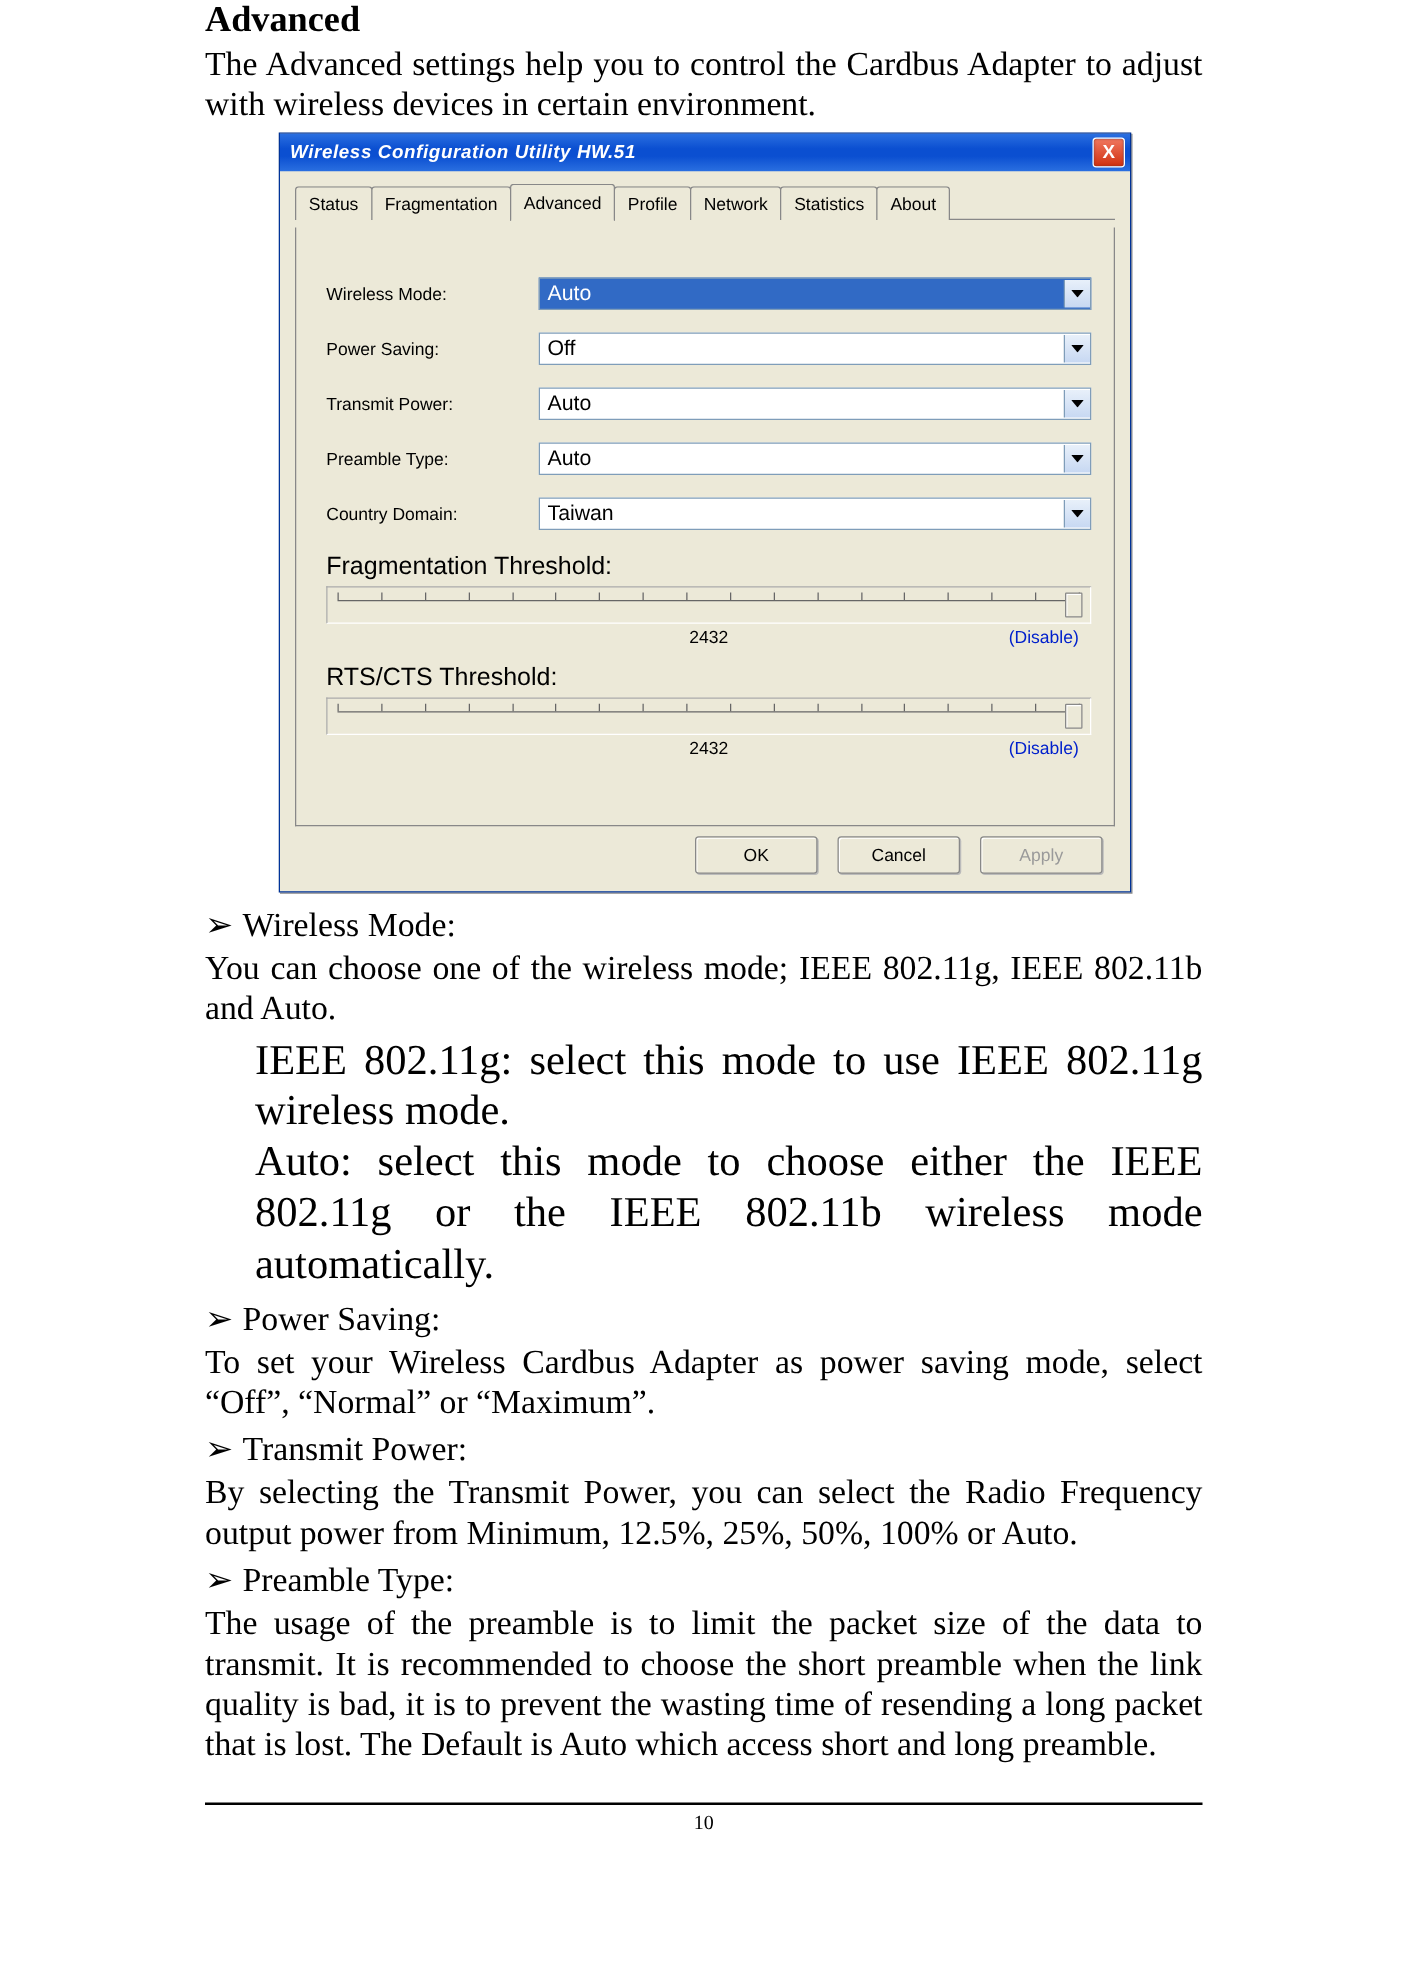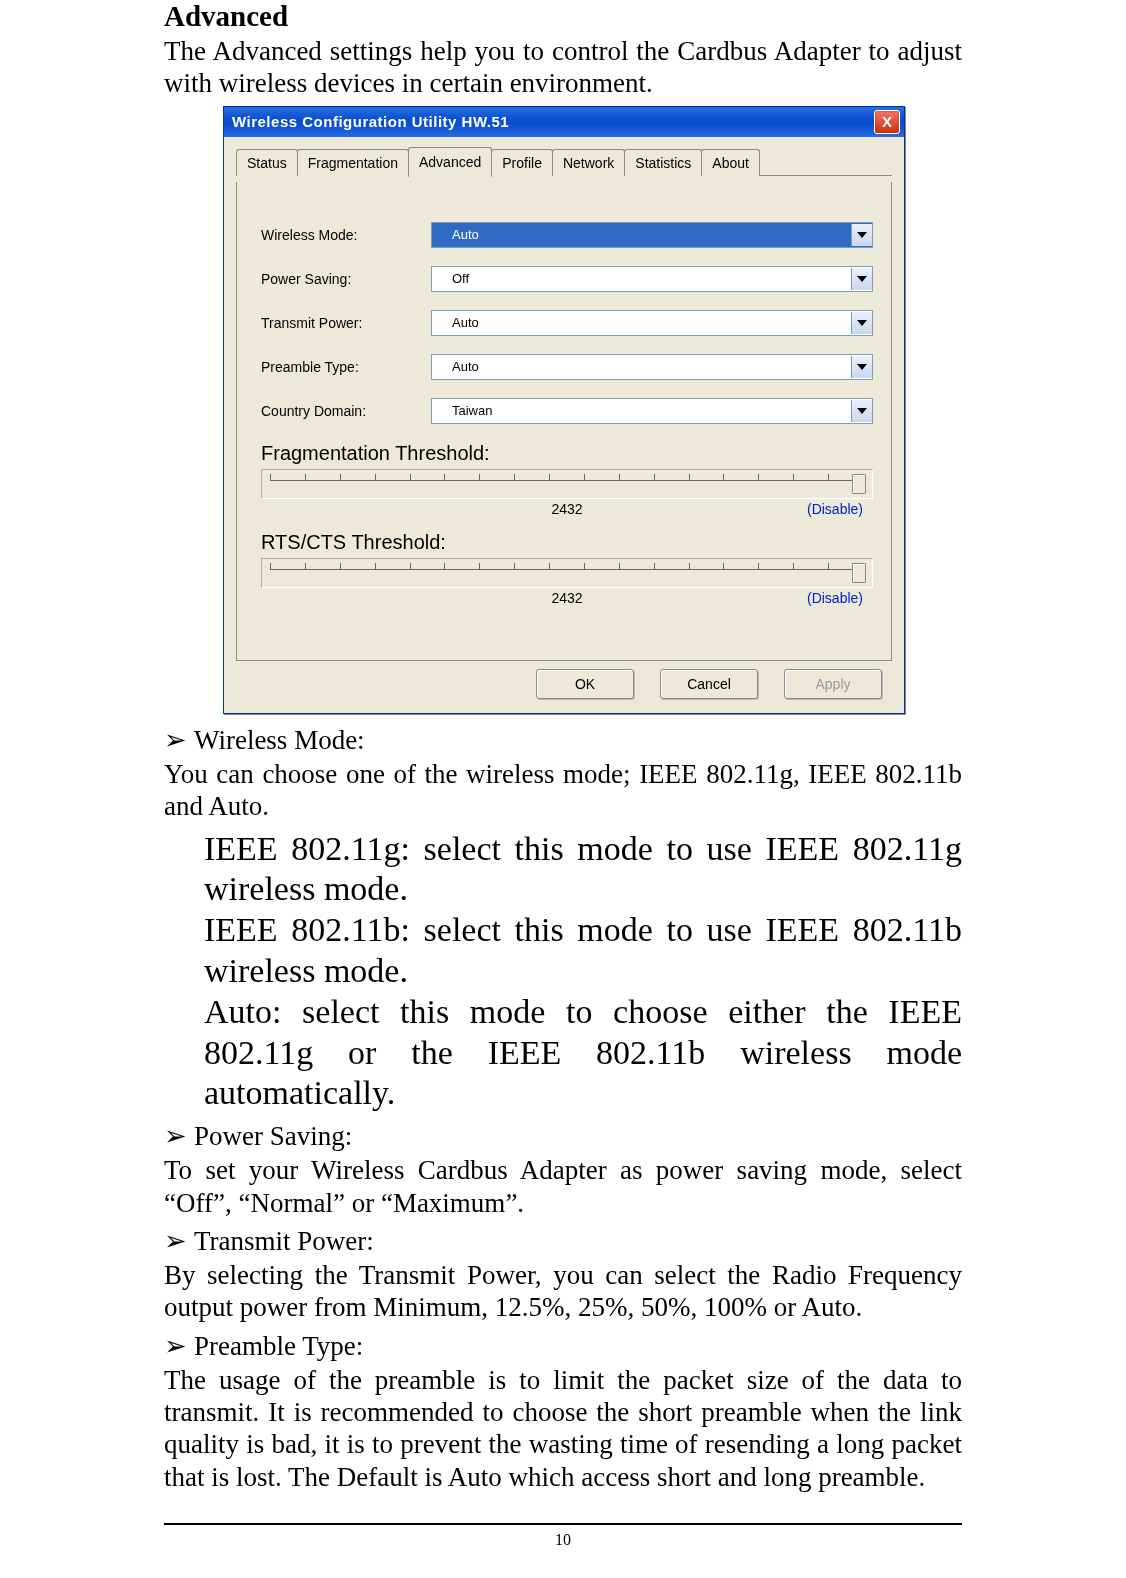--- a/index.html
+++ b/index.html
@@ -9,43 +9,43 @@
   .para-indent{font-size:34px;line-height:1.2;text-align:justify;margin:0 0 0 40px}
   .bullet{font-size:27px;margin:6px 0 2px 0}
   .bullet .arrow{display:inline-block;width:30px}
   .hr{border:0;border-top:2px solid #000;margin:30px 0 6px 0}
   .page-num{text-align:center;font-size:16px}
 
   
   .dlg-wrap{width:680px;margin:6px auto 10px auto}
   .dlg{width:680px;border:1px solid #003399;background:#ece9d8;font-family:Tahoma,Arial,sans-serif;font-size:15px;color:#000;box-shadow:1px 1px 0 #888}
   .titlebar{height:30px;background:linear-gradient(to bottom,#2a6fe0 0%,#0b4fd1 40%,#0b4fd1 60%,#2a6fe0 100%);display:flex;align-items:center;justify-content:space-between;padding:0 4px}
-  .titlebar-text{color:#fff;font-weight:bold;font-size:15px;padding-left:4px;letter-spacing:.5px}
+  .titlebar-text{color:#fff;font-weight:bold;font-size:15px;font-style:italic;padding-left:4px;letter-spacing:.5px}
   .closebtn{width:24px;height:22px;background:linear-gradient(to bottom,#f07860,#d03010);border:1px solid #fff;border-radius:3px;box-shadow:0 0 2px #803020 inset;color:#fff;display:flex;align-items:center;justify-content:center;font-weight:bold;font-size:15px;font-family:Arial,sans-serif}
   .dlg-body{padding:10px 12px 14px 12px}
   .tabs{position:relative;height:28px;border-bottom:1px solid #888;margin-bottom:6px}
   .tab{display:inline-block;height:26px;line-height:26px;padding:0 10px;border:1px solid #888;border-bottom:none;background:#ece9d8;font-size:14px;position:relative;top:1px;border-radius:3px 3px 0 0;margin-right:-1px;cursor:default}
   .tab.active{background:#ece9d8;height:28px;line-height:28px;top:0;z-index:2;border-bottom:1px solid #ece9d8}
   .panel{border:1px solid #888;border-top:none;padding:40px 18px 40px 24px}
   .row{display:flex;align-items:center;margin-bottom:18px}
   .row label{width:170px;font-size:14px}
   .combo{flex:1;position:relative;height:24px;border:1px solid #7f9db9;background:#fff;display:flex;align-items:center}
   .combo.selected{background:#316ac5;color:#fff}
-  .combo .val{flex:1;padding:0 20px;font-size:13px}
+  .combo .val{flex:1;padding:0 6px;font-size:17px}
   .combo .arrowbtn{width:20px;height:22px;border-left:1px solid #7f9db9;background:linear-gradient(to bottom,#e8f0fa,#c7d8f2);display:flex;align-items:center;justify-content:center}
   .combo .arrowbtn svg{width:10px;height:6px}
   .slab{font-size:20px;margin:10px 0 4px 0}
   .slider{height:28px;border:1px inset #fff;background:#ece9d8;margin:0 0 2px 0;position:relative}
   .ticks{position:absolute;left:8px;right:8px;top:4px;height:6px;border-bottom:1px solid #666;display:flex;justify-content:space-between}
   .ticks span{display:block;width:1px;height:6px;background:#666}
   .thumb{position:absolute;right:6px;top:4px;width:12px;height:18px;background:#ece9d8;border:1px solid #888;border-radius:1px;box-shadow:inset 1px 1px 0 #fff}
   .sunder{display:flex;justify-content:center;position:relative;margin-bottom:14px}
   .sunder .num{font-size:14px}
   .sunder .dis{position:absolute;right:10px;color:#0020cc;font-size:14px}
-  .btnrow{display:flex;gap:26px;justify-content:flex-end;padding:8px 10px 0 0}
+  .btnrow{display:flex;gap:16px;justify-content:flex-end;padding:8px 10px 0 0}
   .btn{min-width:96px;height:28px;border:1px solid #888;background:#ece9d8;border-radius:3px;box-shadow:inset 1px 1px 0 #fff, 1px 1px 0 #bbb;font-size:14px;display:flex;align-items:center;justify-content:center}
   .btn.disabled{color:#9a9a9a}
 </style>
 </head>
 <body>
 
 <div class="page">
   <p class="heading">Advanced</p>
   <p class="para">The Advanced settings help you to control the Cardbus Adapter to adjust with wireless devices in certain environment.</p>
 
@@ -185,21 +185,20 @@
           <div class="btn">Cancel</div>
           <div class="btn disabled">Apply</div>
         </div>
       </div>
     </div>
   </div>
 
   <p class="bullet"><span class="arrow">➢</span><span>Wireless Mode:</span></p>
   <p class="para">You can choose one of the wireless mode; IEEE 802.11g, IEEE 802.11b and Auto.</p>
   <p class="para-indent">IEEE 802.11g: select this mode to use IEEE 802.11g wireless mode.</p>
-  <p class="para-indent">IEEE 802.11b: select this mode to use IEEE 802.11b wireless mode.</p>
   <p class="para-indent">Auto: select this mode to choose either the IEEE 802.11g or the IEEE 802.11b wireless mode automatically.</p>
 
   <p class="bullet"><span class="arrow">➢</span><span>Power Saving:</span></p>
   <p class="para">To set your Wireless Cardbus Adapter as power saving mode, select “Off”, “Normal” or “Maximum”.</p>
 
   <p class="bullet"><span class="arrow">➢</span><span>Transmit Power:</span></p>
   <p class="para">By selecting the Transmit Power, you can select the Radio Frequency output power from Minimum, 12.5%, 25%, 50%, 100% or Auto.</p>
 
   <p class="bullet"><span class="arrow">➢</span><span>Preamble Type:</span></p>
   <p class="para">The usage of the preamble is to limit the packet size of the data to transmit. It is recommended to choose the short preamble when the link quality is bad, it is to prevent the wasting time of resending a long packet that is lost. The Default is Auto which access short and long preamble.</p>

